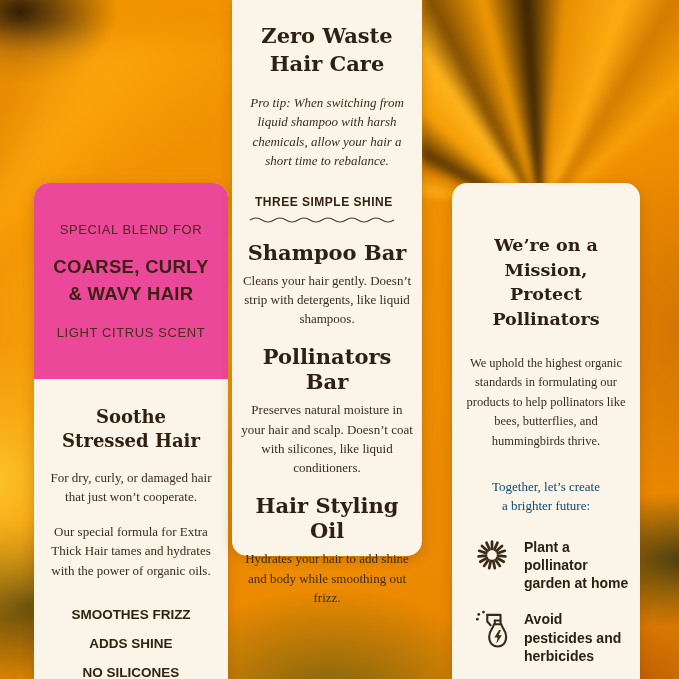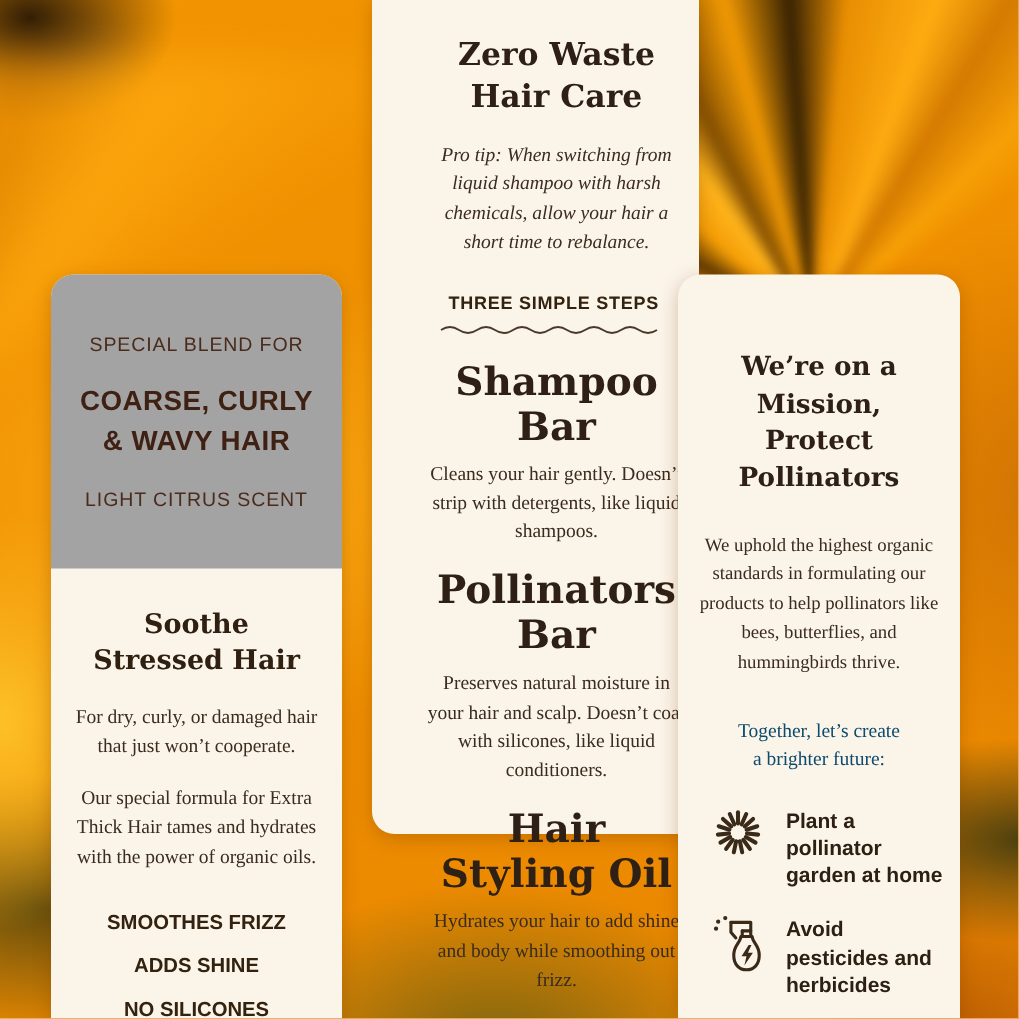--- a/index.html
+++ b/index.html
@@ -29,48 +29,48 @@
     background:conic-gradient(from 262deg at 45% 110%,
       rgba(0,0,0,0) 0deg, #D77E02 8deg, #FFAC14 22deg, #E18602 30deg,
       #513204 37deg, #F69F06 50deg, #FFB61E 63deg, #7C4B03 71deg,
       #F29A04 83deg, #2E1D04 94deg, #E88E03 104deg, #FFAD12 119deg,
       #D37A02 129deg, #F7A107 143deg, rgba(0,0,0,0) 154deg);
     filter:blur(3px);opacity:.95;}
 
   
   .panel{position:absolute;background:#FBF4E8;box-shadow:0 3px 12px rgba(110,55,0,.28);}
   .panel-left{left:34px;top:183px;width:194px;height:496px;border-radius:15px 15px 0 0;}
-  .panel-mid{left:248px;top:0;width:190px;height:556px;border-radius:0 0 15px 15px;padding-left:28px;}
+  .panel-mid{left:232px;top:0;width:190px;height:556px;border-radius:0 0 15px 15px;}
   .panel-right{left:452px;top:183px;width:188px;height:496px;border-radius:15px 15px 0 0;}
 
   .serif{font-family:"DejaVu Serif",serif;}
   .bodyserif{font-family:"Liberation Serif",serif;}
   .preline{white-space:pre-line;}
   .center{text-align:center;}
 
   
-  .peach{height:196px;border-radius:15px 15px 0 0;background:#a3a3a3;
+  .peach{height:196px;border-radius:15px 15px 0 0;background:#ec4899;
     display:flex;flex-direction:column;align-items:center;justify-content:center;
     row-gap:17px;color:#47281A;}
   .kicker,.scent{font-size:13px;letter-spacing:.6px;color:#4A2B1C;}
   .blend-title{font-size:18.5px;font-weight:bold;line-height:1.45;color:#3F2113;letter-spacing:.3px;}
   .left-body{padding:26px 8px 0;color:#37291C;}
   .left-head{font-size:18px;font-weight:bold;line-height:1.32;color:#2F2012;}
   .left-para{font-size:13px;line-height:1.5;margin-top:15px;color:#3A2C1E;}
   .left-bullets{margin-top:20px;font-size:13.5px;font-weight:bold;line-height:2.15;color:#33220F;}
 
   
   .mid-inner{padding:22px 9px 0;color:#37291C;}
   .mid-head{font-size:21px;font-weight:bold;line-height:1.35;color:#2E2014;}
   .mid-para{font-size:13px;line-height:1.5;margin-top:14px;color:#3A2C1E;}
   .protip{font-style:italic;}
   .steps-label{font-size:12px;font-weight:bold;letter-spacing:.5px;color:#33220F;
     text-align:left;padding-left:14px;margin-top:24px;}
   .squiggle{display:block;margin:7px 0 0 7px;}
-  .step-title{font-size:26px;font-weight:bold;margin-top:16px;color:#2E2014;}
+  .step-title{font-size:21px;font-weight:bold;margin-top:16px;color:#2E2014;}
   .step-text{font-size:13px;line-height:1.48;margin-top:6px;color:#3A2C1E;}
 
   
   .right-inner{padding:50px 8px 0;color:#37291C;}
   .right-head{font-size:17.5px;font-weight:bold;line-height:1.4;color:#2E2014;}
   .right-para{font-size:12.5px;line-height:1.55;margin-top:23px;color:#3A2C1E;}
   .right-cta{font-size:13px;line-height:1.5;margin-top:26px;color:#0c4a6e;}
   .mission-list{margin-top:22px;display:flex;flex-direction:column;row-gap:18px;padding-left:14px;}
   .mission-item{display:flex;align-items:flex-start;column-gap:14px;}
   .mission-icon{flex:0 0 36px;display:flex;justify-content:center;}
@@ -102,21 +102,21 @@
         <div>NO SILICONES</div>
       </div>
     </div>
   </div>
 
   <div class="panel panel-mid">
     <div class="mid-inner center">
       <div class="mid-head serif preline">Zero Waste
 Hair Care</div>
       <div class="mid-para bodyserif protip">Pro tip: When switching from liquid shampoo with harsh chemicals, allow your hair a short time to rebalance.</div>
-      <div class="steps-label">THREE SIMPLE STEPS</div>
+      <div class="steps-label">THREE SIMPLE SHINE</div>
       <svg class="squiggle" width="150" height="8" viewBox="0 0 150 8">
         <path d="M2,4 q6,-4 12,0 t12,0 t12,0 t12,0 t12,0 t12,0 t12,0 t12,0 t12,0 t12,0 t12,0 t12,0" fill="none" stroke="#4A382A" stroke-width="1.2"></path>
       </svg>
       <div class="step-title serif">Shampoo Bar</div>
       <div class="step-text bodyserif">Cleans your hair gently. Doesn’t strip with detergents, like liquid shampoos.</div>
       <div class="step-title serif">Pollinators Bar</div>
       <div class="step-text bodyserif">Preserves natural moisture in your hair and scalp. Doesn’t coat with silicones, like liquid conditioners.</div>
       <div class="step-title serif">Hair Styling Oil</div>
       <div class="step-text bodyserif">Hydrates your hair to add shine and body while smoothing out frizz.</div>
     </div>

